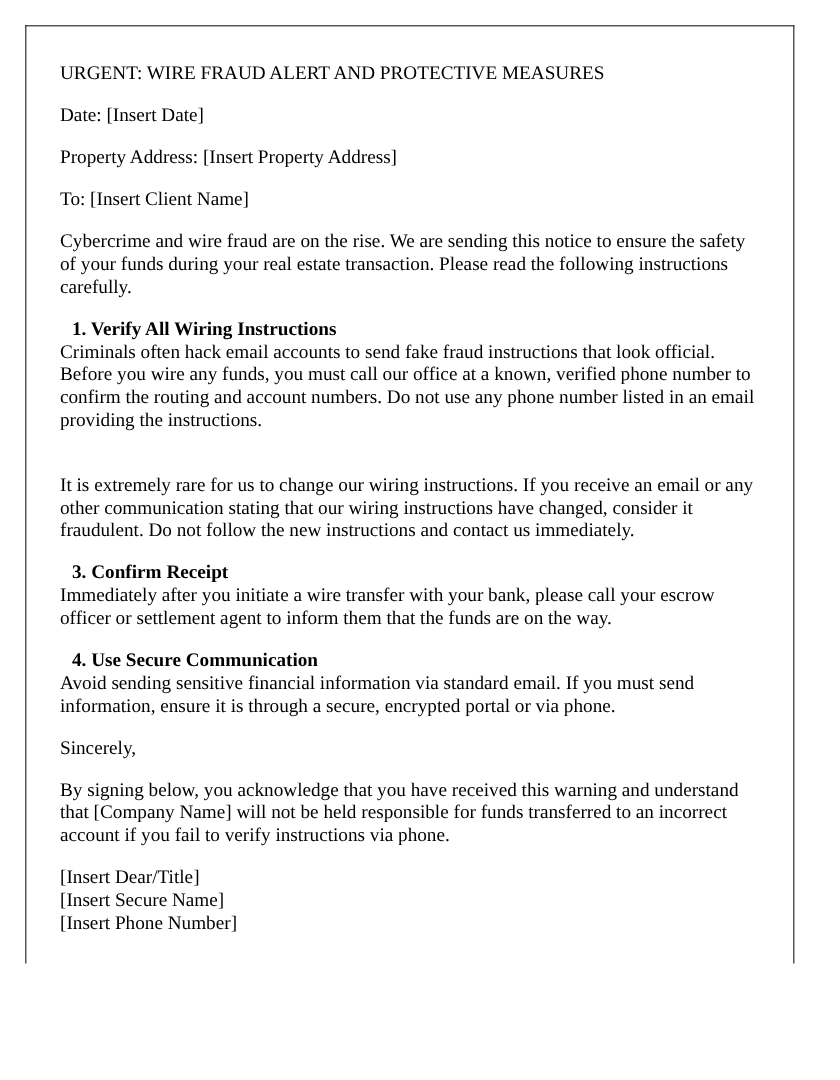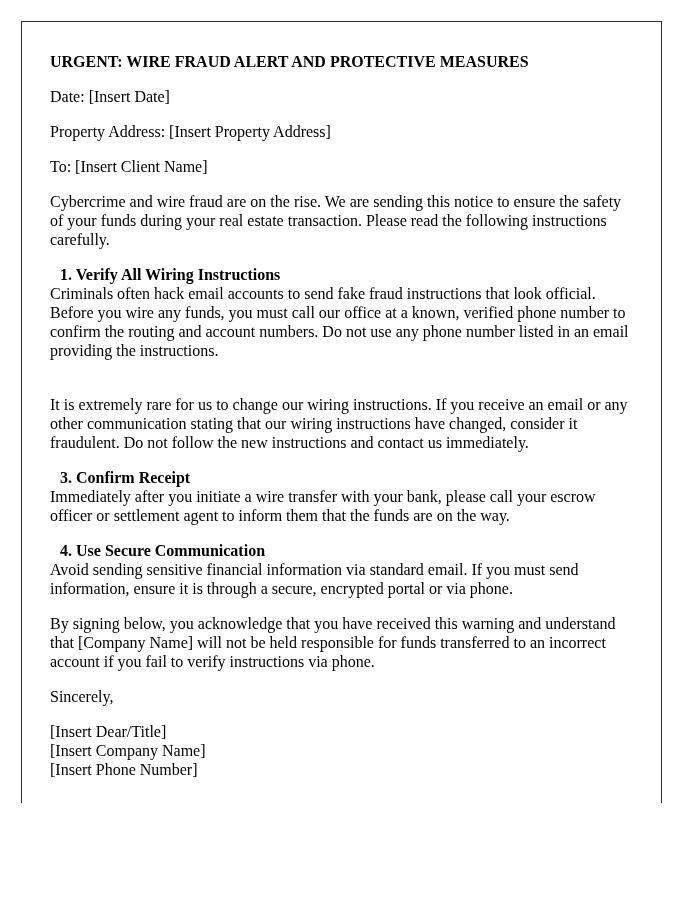--- a/index.html
+++ b/index.html
@@ -27,21 +27,21 @@
     border-bottom: none;
     padding: 14px 28px 0 28px;
     background: #ffffff;
     overflow: hidden;
   }
   .page-box p {
     margin: 16px 0;
     line-height: 19px;
   }
   .doc-title {
-    font-weight: bold;
+    font-weight: normal;
   }
   .section-heading {
     font-weight: bold;
     margin-left: 10px;
   }
 </style>
 </head>
 <body>
 
 <div class="page-box">
@@ -70,23 +70,23 @@
   <p>
     <span class="section-heading">3. Confirm Receipt</span><br>
     <span>Immediately after you initiate a wire transfer with your bank, please call your escrow officer or settlement agent to inform them that the funds are on the way.</span>
   </p>
 
   <p>
     <span class="section-heading">4. Use Secure Communication</span><br>
     <span>Avoid sending sensitive financial information via standard email. If you must send information, ensure it is through a secure, encrypted portal or via phone.</span>
   </p>
 
+  <p>Sincerely,</p>
+
   <p>By signing below, you acknowledge that you have received this warning and understand that [Company Name] will not be held responsible for funds transferred to an incorrect account if you fail to verify instructions via phone.</p>
-
-  <p>Sincerely,</p>
 
   <p>
     <span>[Insert Dear/Title]</span><br>
-    <span>[Insert Company Name]</span><br>
+    <span>[Insert Secure Name]</span><br>
     <span>[Insert Phone Number]</span>
   </p>
 
 </div>
 
 </body></html>

